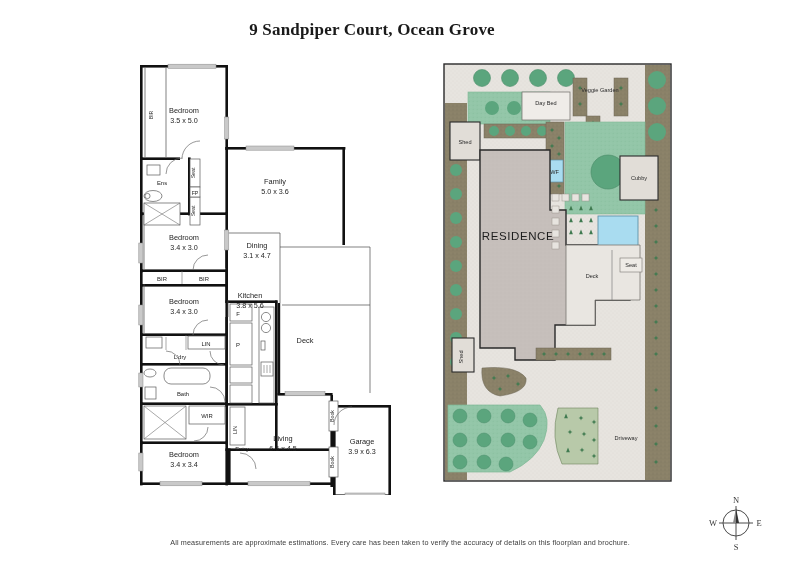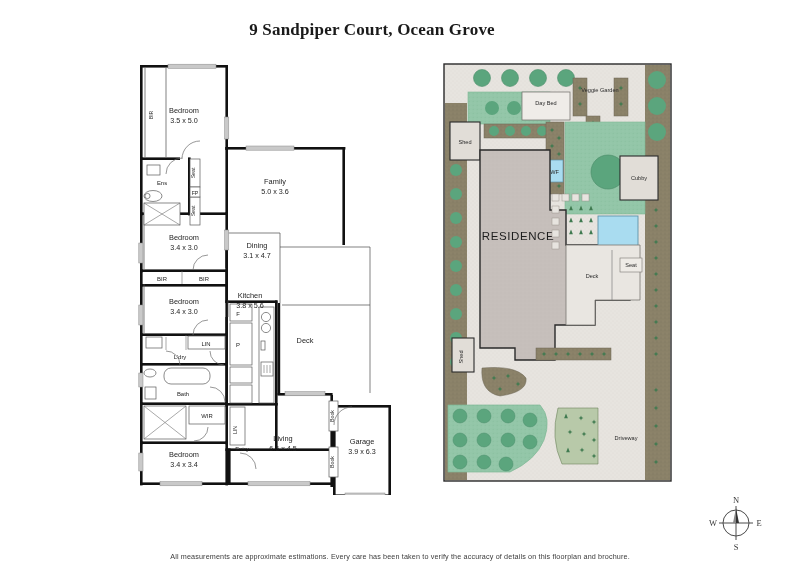--- a/index.html
+++ b/index.html
@@ -7,21 +7,21 @@
        font-family:"Liberation Sans",sans-serif;color:#231f20;}
 
   #page-title{
     position:absolute;left:0;top:20px;width:744px;text-align:center;
     font-family:"Liberation Serif",serif;font-size:17px;font-weight:700;
     letter-spacing:.2px;color:#1a1a1a;
   }
 
   #footer-note{
     position:absolute;left:0;top:538px;width:800px;text-align:center;
-    font-size:7.2px;color:#3a3a3a;letter-spacing:.15px;margin-top:14px;
+    font-size:7.2px;color:#3a3a3a;letter-spacing:.15px;
   }
 
   
   .rm{font-family:"Liberation Sans",sans-serif;font-size:7.4px;fill:#1d1d1d;text-anchor:middle;}
   .dim{font-family:"Liberation Sans",sans-serif;font-size:7.2px;fill:#1d1d1d;text-anchor:middle;}
   .sm{font-family:"Liberation Sans",sans-serif;font-size:5.9px;fill:#1d1d1d;text-anchor:middle;}
   .xsm{font-family:"Liberation Sans",sans-serif;font-size:5.2px;fill:#1d1d1d;text-anchor:middle;}
   .resid{font-family:"Liberation Sans",sans-serif;font-size:11.5px;fill:#1d1d1d;text-anchor:middle;letter-spacing:.6px;}
   .site-lbl{font-family:"Liberation Sans",sans-serif;font-size:5.6px;fill:#2a2a2a;text-anchor:middle;}
   .compass-lbl{font-family:"Liberation Serif",serif;font-size:8.5px;fill:#3a3a3a;text-anchor:middle;}

